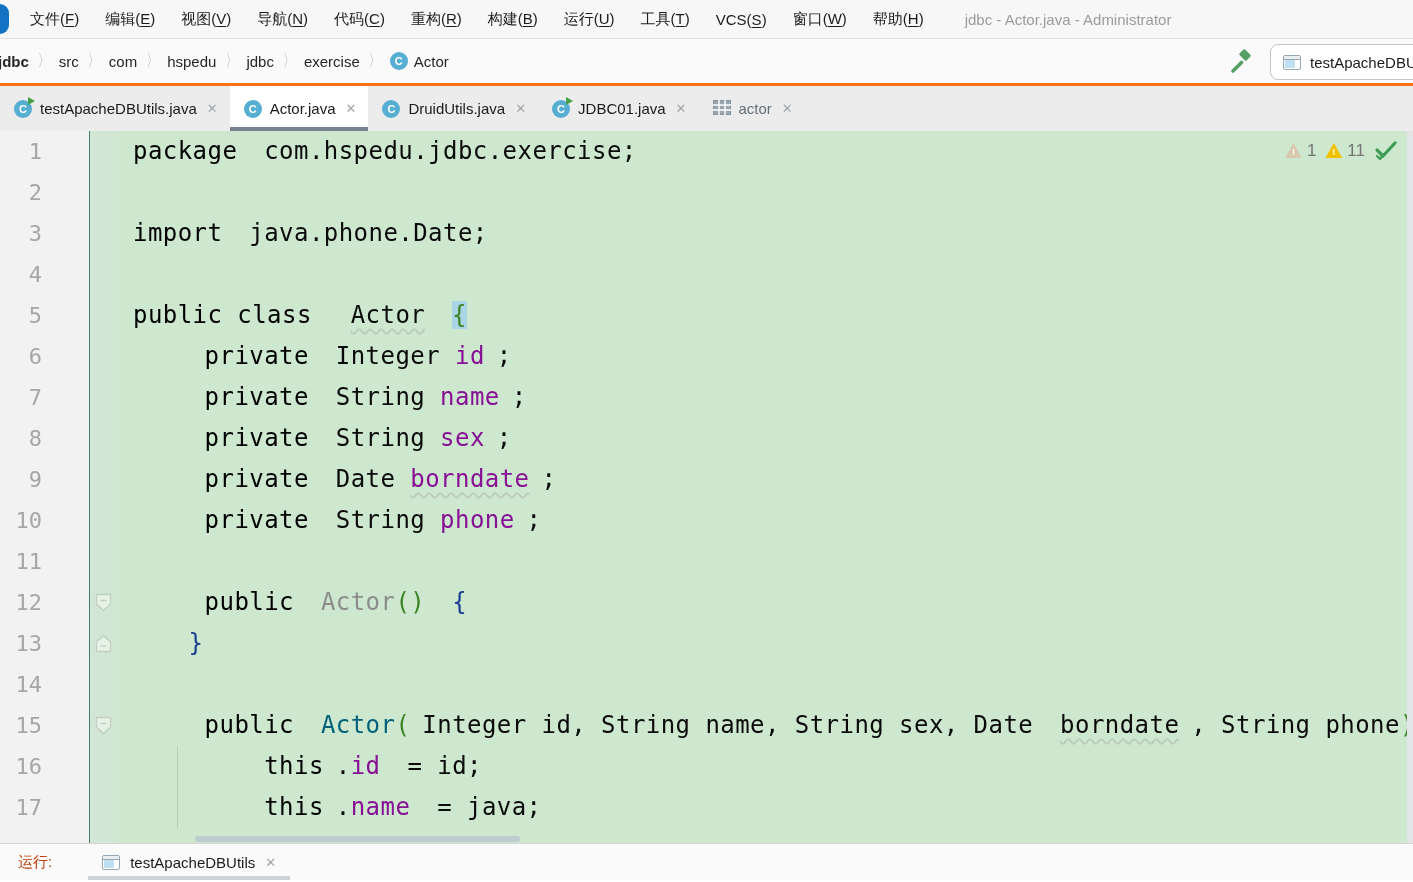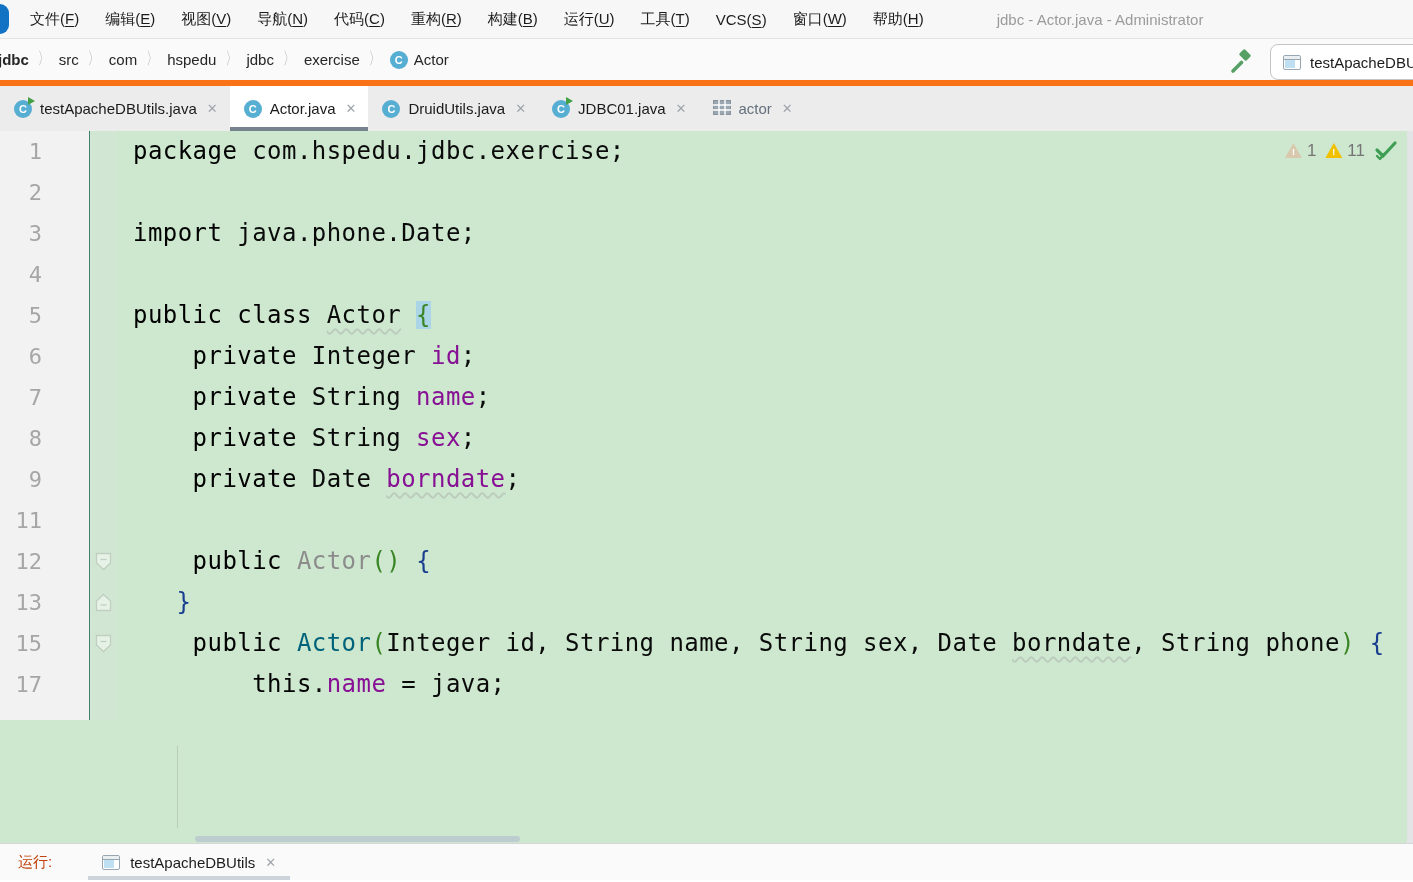--- a/index.html
+++ b/index.html
@@ -6,24 +6,24 @@
   html,body { width:1413px; height:882px; overflow:hidden; background:#fff;
     font-family:"Liberation Sans", sans-serif; }
 
   
   .menubar { height:39px; background:#f7f7f7; border-bottom:1px solid #e3e3e3;
     display:flex; align-items:center; position:relative; }
   .logo-sliver { width:9px; height:30px; background:#1272c4; border-radius:0 15px 15px 0; margin-right:8px; }
   .menu-items { display:flex; align-items:center; }
   .menu-item { padding:0 13px; font-size:15px; color:#1c1c1c; cursor:default; white-space:nowrap; }
   .menu-item u { text-underline-offset:2px; }
-  .win-title { margin-left:60px; font-size:15px; color:#9b9b9b; white-space:nowrap; }
-
-  
-  .crumbbar { height:47px; background:#fafafa; border-bottom:6px solid #f97316;
+  .win-title { margin-left:28px; font-size:15px; color:#9b9b9b; white-space:nowrap; }
+
+  
+  .crumbbar { height:47px; background:#fafafa; border-bottom:3px solid #f97316;
     display:flex; align-items:center; position:relative; overflow:hidden; }
   .crumbs { display:flex; align-items:center; margin-left:-6px; }
   .crumb { font-size:15px; color:#262626; padding:0 4px; white-space:nowrap; display:flex; align-items:center; gap:6px;}
   .crumb.first { font-weight:bold; }
   .chev { color:#b5b5b5; font-size:12px; padding:0 5px; transform:scaleY(1.4); }
   .classicon { width:18px; height:18px; border-radius:50%; background:#56aed2; color:#fff;
     font-size:11px; font-weight:bold; display:inline-flex; align-items:center; justify-content:center;
     position:relative; flex:0 0 auto; }
   .runarrow { position:absolute; top:-3px; right:-3px; width:0; height:0;
     border-top:4px solid transparent; border-bottom:4px solid transparent; border-left:7px solid #43a047; }
@@ -49,21 +49,21 @@
   
   .editor { position:relative; height:712px; background:#cde8cf; overflow:hidden; }
   .row { display:flex; height:41px; }
   .gut { width:90px; background:#f2f2f2; border-right:1px solid #41806f; display:flex; flex:0 0 auto; }
   .num { width:42px; text-align:right; font-family:"DejaVu Sans Mono", monospace; font-size:22px;
     line-height:41px; color:#a6a6a6; }
   .fold { width:27px; background:#d2e7d3; flex:0 0 auto; position:relative; display:flex; align-items:center; justify-content:center;}
   .code { flex:1; font-family:"DejaVu Sans Mono", monospace; font-size:24px; line-height:41px;
     white-space:pre; letter-spacing:0.45px; color:#0a0a0a; }
   .seg.kw   { color:#000000;margin-left:16px; }
-  .seg.pl   { color:#0a0a0a; }
+  .seg.pl   { color:#0a0a0a;margin-left:12px; }
   .seg.fld  { color:#871094; }
   .seg.gray { color:#8c8c8c; }
   .seg.teal { color:#00627a; }
   .seg.grn  { color:#3a8524; }
   .seg.nav  { color:#1a3e8f; }
   .seg.typo { text-decoration:underline; text-decoration-style:wavy; text-decoration-color:#bccbbc;
     text-decoration-thickness:1.5px; text-underline-offset:5px; }
   .seg.hl   { background:#a9d5e6; color:#3a8524; }
 
   .inspect { position:absolute; top:9px; right:13px; display:flex; align-items:center; gap:5px; }
@@ -238,20 +238,27 @@
     </div>
     <div class="row">
       <div class="gut">
         <div class="num">9</div>
       </div>
       <div class="fold"></div>
       <div class="code"><span class="seg pl">    </span><span class="seg kw">private</span><span class="seg pl"> Date </span><span class="seg fld typo">borndate</span><span class="seg pl">;</span></div>
     </div>
     <div class="row">
       <div class="gut">
+        <div class="num">10</div>
+      </div>
+      <div class="fold"></div>
+      <div class="code"><span class="seg pl">    </span><span class="seg kw">private</span><span class="seg pl"> String </span><span class="seg fld">phone</span><span class="seg pl">;</span></div>
+    </div>
+    <div class="row">
+      <div class="gut">
         <div class="num">11</div>
       </div>
       <div class="fold"></div>
       <div class="code"></div>
     </div>
     <div class="row">
       <div class="gut">
         <div class="num">12</div>
       </div>
       <div class="fold">
@@ -269,29 +276,43 @@
       <div class="fold">
         <svg width="17" height="19" viewBox="0 0 17 19">
           <polygon points="1.5,8 8.5,1.5 15.5,8 15.5,17.5 1.5,17.5" fill="#eef5ee" fill-opacity="0.75" stroke="#bfcfc0" stroke-width="1.3"></polygon>
           <line x1="5.5" y1="12" x2="11.5" y2="12" stroke="#bfcfc0" stroke-width="1.3"></line>
         </svg>
       </div>
       <div class="code"><span class="seg pl">    </span><span class="seg nav">}</span></div>
     </div>
     <div class="row">
       <div class="gut">
+        <div class="num">14</div>
+      </div>
+      <div class="fold"></div>
+      <div class="code"></div>
+    </div>
+    <div class="row">
+      <div class="gut">
         <div class="num">15</div>
       </div>
       <div class="fold">
         <svg width="17" height="19" viewBox="0 0 17 19">
           <polygon points="1.5,1.5 15.5,1.5 15.5,11 8.5,17.5 1.5,11" fill="#eef5ee" fill-opacity="0.75" stroke="#bfcfc0" stroke-width="1.3"></polygon>
           <line x1="5.5" y1="7.5" x2="11.5" y2="7.5" stroke="#bfcfc0" stroke-width="1.3"></line>
         </svg>
       </div>
       <div class="code"><span class="seg pl">    </span><span class="seg kw">public</span><span class="seg pl"> </span><span class="seg teal">Actor</span><span class="seg grn">(</span><span class="seg pl">Integer id, String name, String sex, Date </span><span class="seg pl typo">borndate</span><span class="seg pl">, String phone</span><span class="seg grn">)</span><span class="seg pl"> </span><span class="seg nav">{</span></div>
+    </div>
+    <div class="row">
+      <div class="gut">
+        <div class="num">16</div>
+      </div>
+      <div class="fold"></div>
+      <div class="code"><span class="seg pl">        </span><span class="seg kw">this</span><span class="seg pl">.</span><span class="seg fld">id</span><span class="seg pl"> = id;</span></div>
     </div>
     <div class="row">
       <div class="gut">
         <div class="num">17</div>
       </div>
       <div class="fold"></div>
       <div class="code"><span class="seg pl">        </span><span class="seg kw">this</span><span class="seg pl">.</span><span class="seg fld">name</span><span class="seg pl"> = java;</span></div>
     </div>
     <div class="row" style="height: 15px;">
       <div class="gut"></div>

